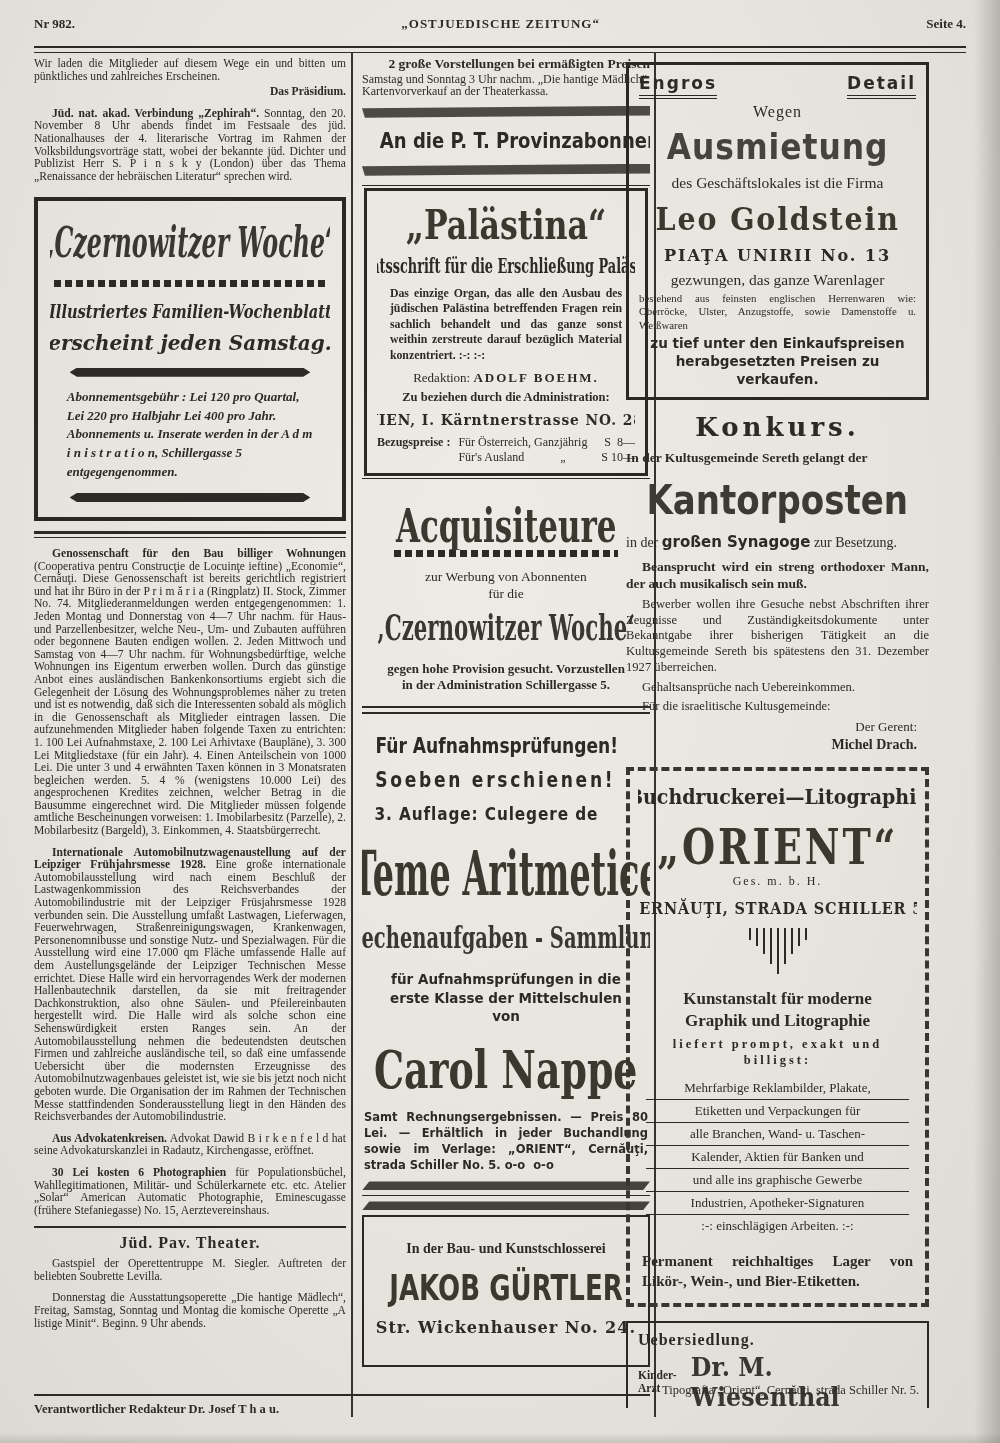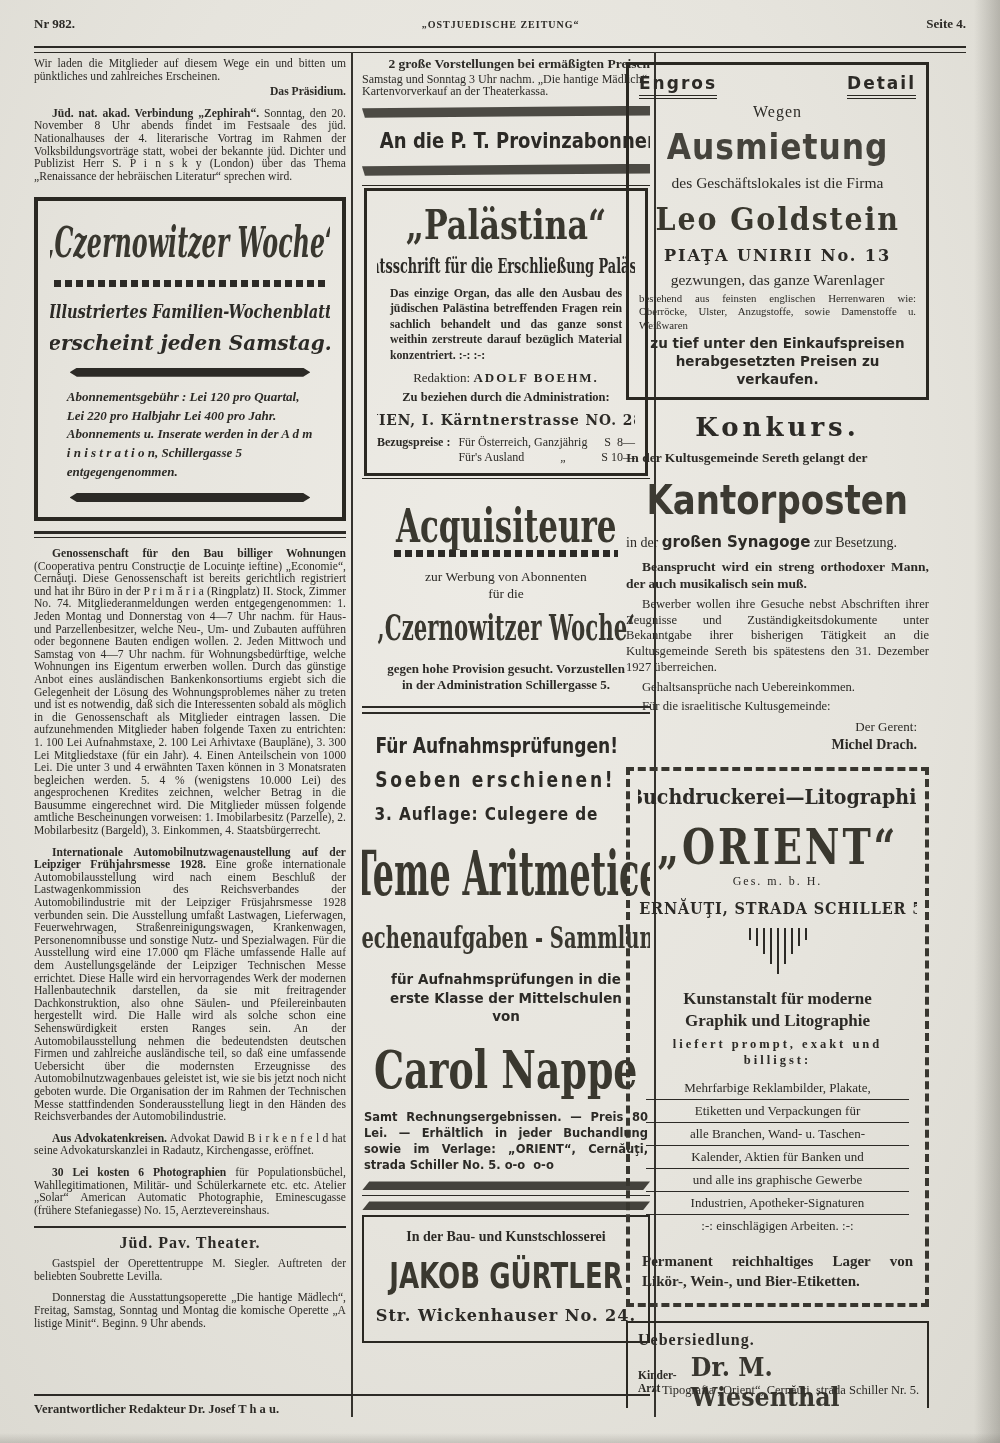--- a/index.html
+++ b/index.html
@@ -7,21 +7,21 @@
     background:radial-gradient(ellipse at 48% 38%, #edebe5 0%, #e6e4dd 55%, #dbd9d1 100%);
     font-family:"Liberation Serif","DejaVu Serif",serif;color:#2c2a26;}
   .edge-shade{position:absolute;right:0;top:0;width:26px;height:100%;
     background:linear-gradient(90deg,rgba(110,108,100,0) 0%,rgba(110,108,100,.38) 100%);pointer-events:none;}
   .edge-bottom{position:absolute;left:0;bottom:0;width:100%;height:10px;
     background:linear-gradient(0deg,rgba(110,108,100,.25),rgba(110,108,100,0));pointer-events:none;}
 
   
   .hdr{position:absolute;top:16px;left:34px;right:34px;display:flex;justify-content:space-between;align-items:baseline;}
   .hdr .no,.hdr .pg{font-size:13px;font-weight:bold;}
-  .hdr .mast{font-size:10px;font-weight:bold;letter-spacing:1px;}
+  .hdr .mast{font-size:13px;font-weight:bold;letter-spacing:1px;}
   .hdr-rule{position:absolute;top:46px;left:34px;right:34px;height:4px;
     border-top:2px solid #2c2a26;border-bottom:1px solid #2c2a26;}
 
   
   .col{position:absolute;top:58px;overflow:hidden;}
   .col1{left:34px;width:312px;height:1338px;}
   .col2{left:362px;width:288px;height:1338px;}
   .col3{left:626px;width:303px;height:1350px;}
   .vrule{position:absolute;top:52px;bottom:26px;width:2px;background:#35332e;}
   .v1{left:351px;} .v2{left:654px;}
@@ -78,21 +78,21 @@
 
   .teme-l1{font-family:"DejaVu Sans",sans-serif;font-weight:bold;font-size:19px;margin:10px 0 6px;transform:scale(.9,1.1);}
   .teme-l2{font-family:"DejaVu Sans",sans-serif;font-weight:bold;font-size:19px;letter-spacing:3px;margin:6px 0;transform:scale(.9,1.1);}
   .teme-l3{font-family:"DejaVu Sans",sans-serif;font-weight:bold;font-size:17px;letter-spacing:1px;margin:8px 0;transform:scale(.9,1);}
   .teme-title{font-family:"DejaVu Serif",serif;font-weight:bold;font-size:44px;color:#3a382f;transform:scale(.76,1.4);margin:16px 0;}
   .teme-sub{font-family:"DejaVu Serif",serif;font-weight:bold;font-size:25px;transform:scale(.78,1.2);margin:8px 0 12px;color:#39372f;}
   .teme-l4{font-family:"DejaVu Sans",sans-serif;font-weight:bold;font-size:13.5px;line-height:1.35;width:88%;margin:6px auto;text-align:center;}
   .teme-author{font-family:"DejaVu Serif",serif;font-weight:bold;font-size:43px;color:#3a382f;transform:scale(.88,1.2);margin:14px 0 10px;}
   .teme-body{font-family:"DejaVu Sans",sans-serif;font-weight:bold;font-size:11.5px;line-height:1.4;text-align:justify;margin:4px 2px 8px;}
 
-  .gurtler-box{border:2.5px solid #2a2822;padding:10px 12px;margin:0 0;}
+  .gurtler-box{border:2.5px solid #2a2822;padding:22px 12px;margin:0 0;}
   .gu-l1{font-weight:bold;font-size:14px;margin:2px 0 6px;}
   .gu-name{font-family:"DejaVu Sans",sans-serif;font-weight:bold;font-size:31px;color:#3a382f;transform:scale(.84,1.15);margin:6px 0;}
   .gu-street{font-family:"DejaVu Serif",serif;font-weight:bold;font-size:17px;letter-spacing:1px;margin:6px 0;transform:scale(.95,1);}
 
   .gold-box{border:3px solid #2a2822;padding:8px 10px;margin:4px 0 12px;}
   .gold-top{display:flex;justify-content:space-between;}
   .gold-lbl{font-family:"DejaVu Sans",sans-serif;font-weight:bold;font-size:17px;letter-spacing:2px;
     border-bottom:4px double #2a2822;padding-bottom:2px;}
   .gold-wegen{font-size:16px;letter-spacing:1px;margin:4px 0 0;}
   .gold-ausm{font-family:"DejaVu Sans",sans-serif;font-weight:bold;font-size:33px;letter-spacing:1px;color:#45433c;transform:scale(.95,1.1);margin:6px 0;}

